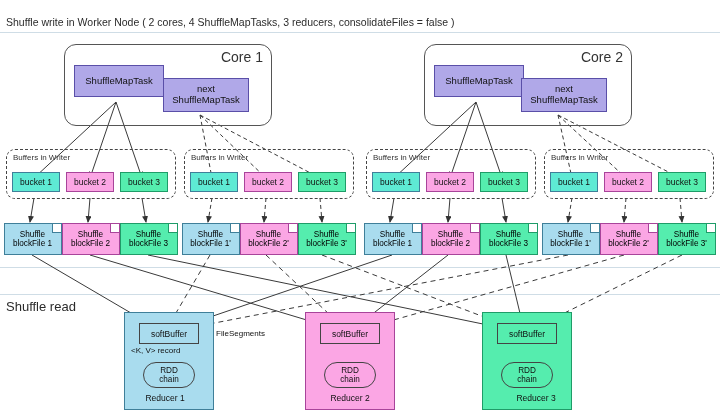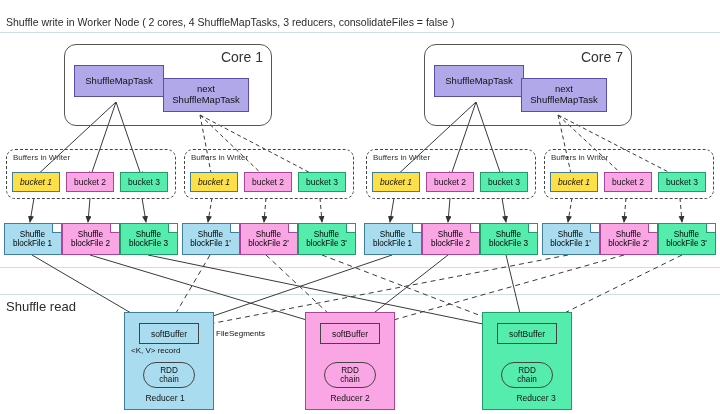--- a/index.html
+++ b/index.html
@@ -52,21 +52,21 @@
   .buffers {
     position:absolute; border:1.4px dashed #444; border-radius:9px; background:transparent;
   }
   .buffers-label {
     position:absolute; left:6px; top:3px; font-size:8px; color:#333; white-space:nowrap;
   }
   .bucket {
     position:absolute; font-size:8.5px; display:flex; align-items:center; justify-content:center;
     border:1px solid #3b6e86; color:#111; text-align:center;
   }
-  .bk-blue  { background:#fde047; border-color:#3f7f99;font-style:italic; }
+  .bk-blue  { background:#5eead4; border-color:#3f7f99; }
   .bk-pink  { background:#fba6e4; border-color:#a8449a; }
   .bk-green { background:#55edae; border-color:#1f9c68; }
 
   
   .bfile {
     position:absolute; font-size:8.2px; line-height:1.12; text-align:center;
     display:flex; align-items:center; justify-content:center;
     padding:1px 2px 1px 1px;
   }
   .bfile .fold {
@@ -196,21 +196,21 @@
   </div>
   <div class="task" style="left:74px; top:53px; width:90px; height:32px;">
     <span>ShuffleMapTask</span>
   </div>
   <div class="task" style="left:163px; top:66px; width:86px; height:34px; flex-direction:column;">
     <span>next</span>
     <span>ShuffleMapTask</span>
   </div>
 
   <div class="core-box" style="left:424px; top:32px; width:208px; height:82px;">
-    <div class="core-label">Core 7</div>
+    <div class="core-label">Core 2</div>
   </div>
   <div class="task" style="left:434px; top:53px; width:90px; height:32px;">
     <span>ShuffleMapTask</span>
   </div>
   <div class="task" style="left:521px; top:66px; width:86px; height:34px; flex-direction:column;">
     <span>next</span>
     <span>ShuffleMapTask</span>
   </div>
 
   <div class="buffers" style="left:6px; top:137px; width:170px; height:50px;">

